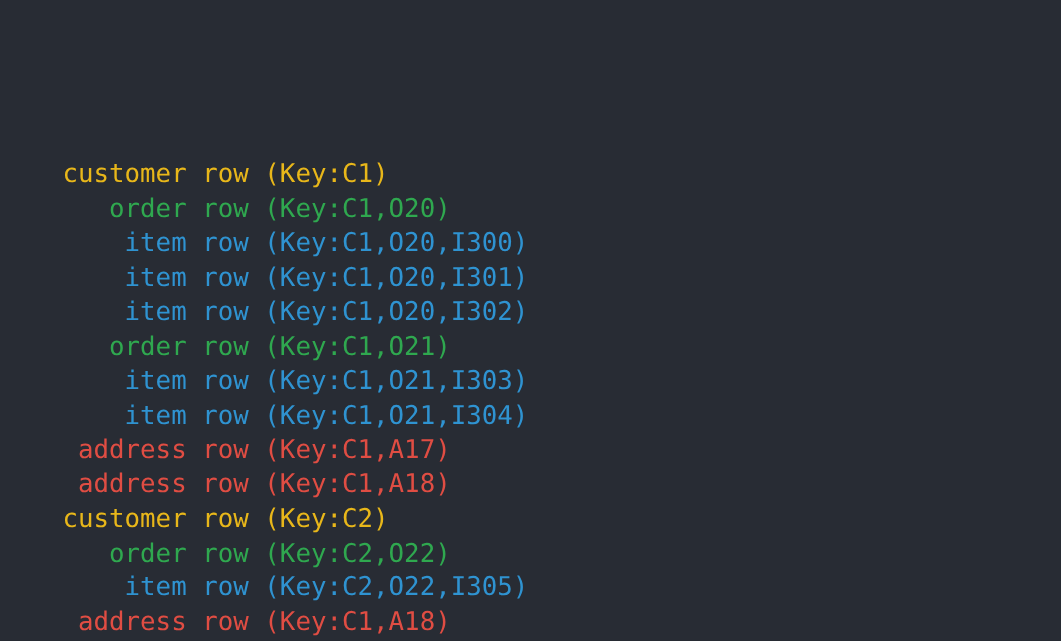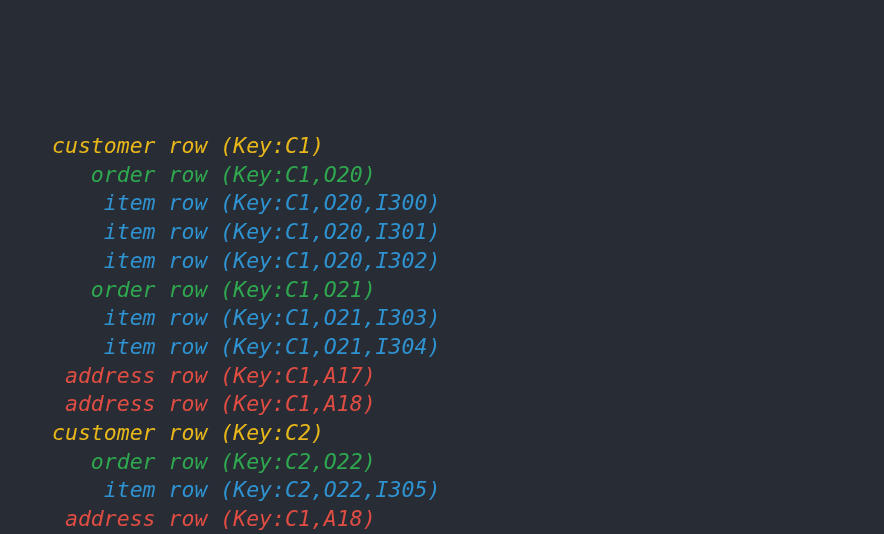--- a/index.html
+++ b/index.html
@@ -17,21 +17,20 @@
 
   .listing {
     position: absolute;
     left: 0;
     top: 0;
     width: 884px;
     height: 534px;
     background: #282c34;
     padding: 16px;
     box-sizing: border-box;
-    font-style: italic;
   }
 
   .code-block {
     position: absolute;
     left: 52px;
     top: 46px;
     font-family: "DejaVu Sans Mono", "Liberation Mono", monospace;
     font-size: 21.5px;
     line-height: 28.7px;
     letter-spacing: 0px;

